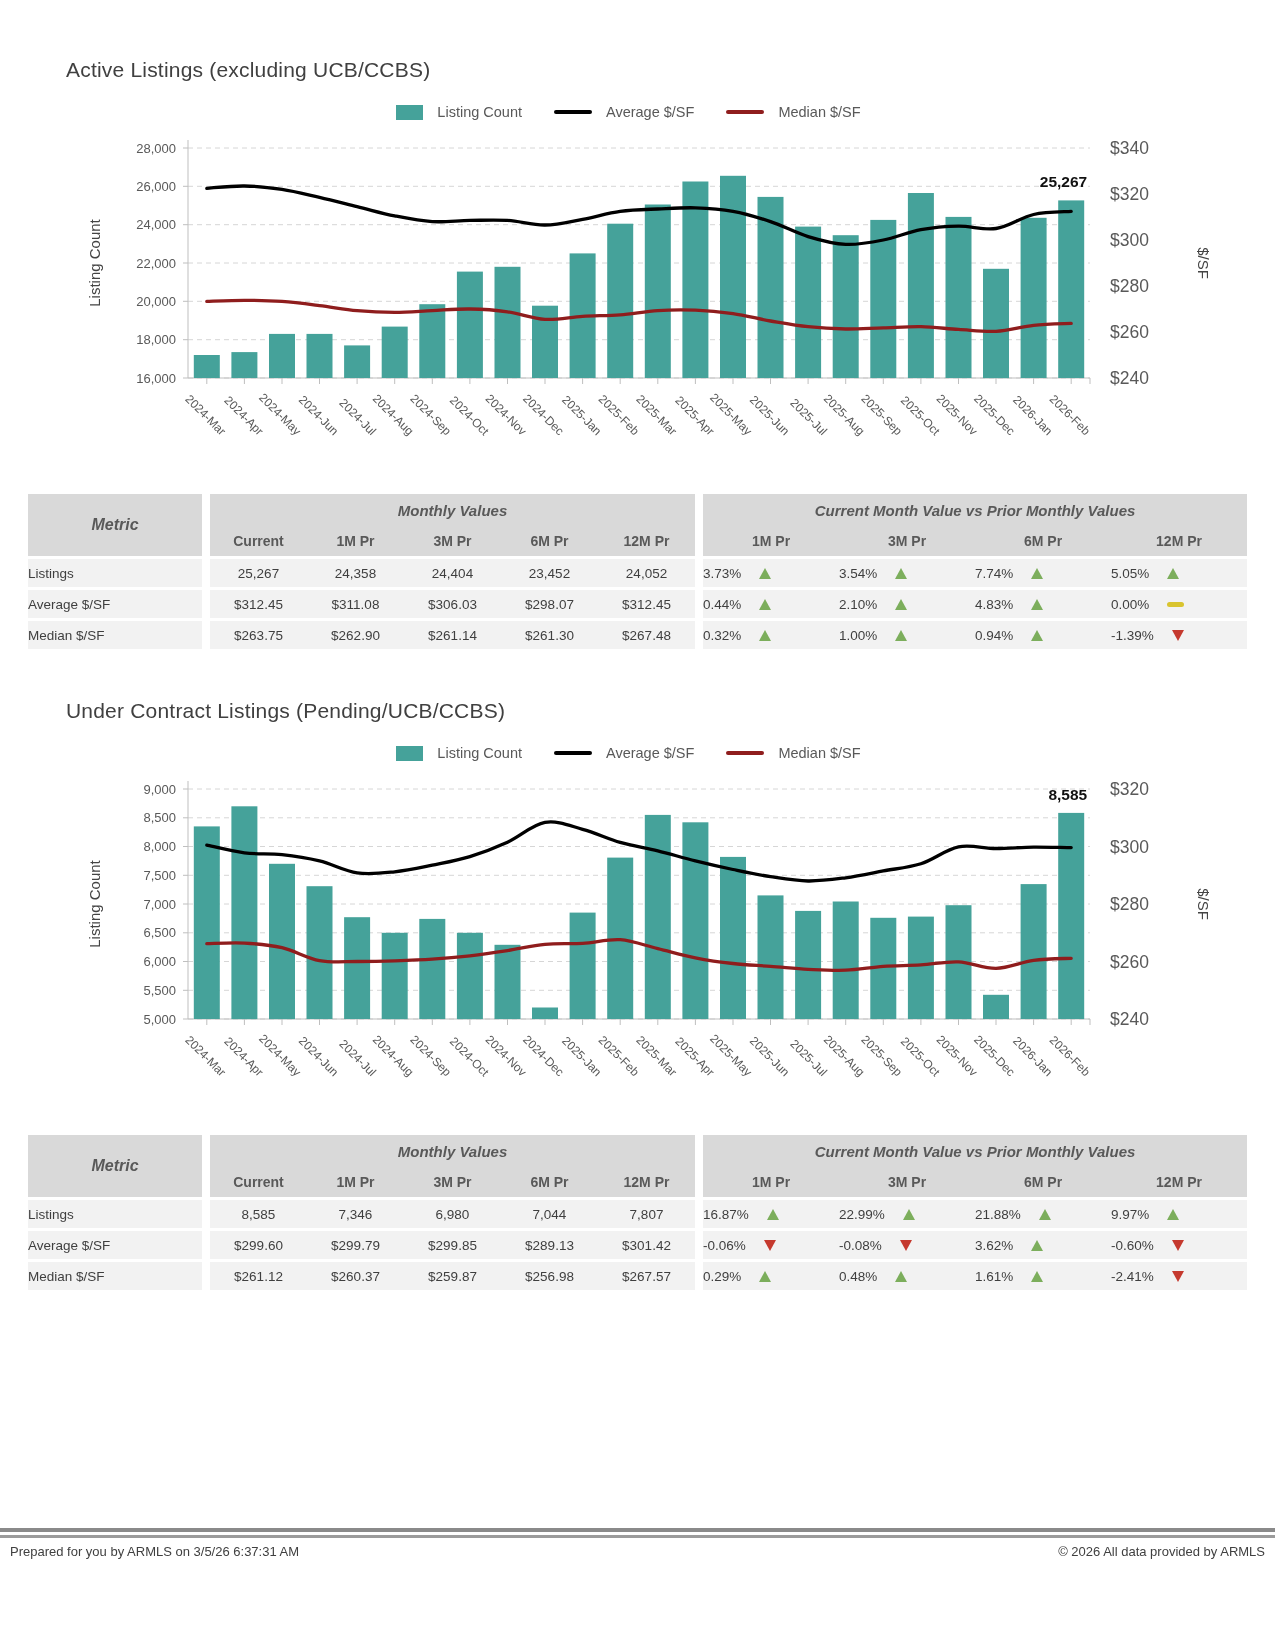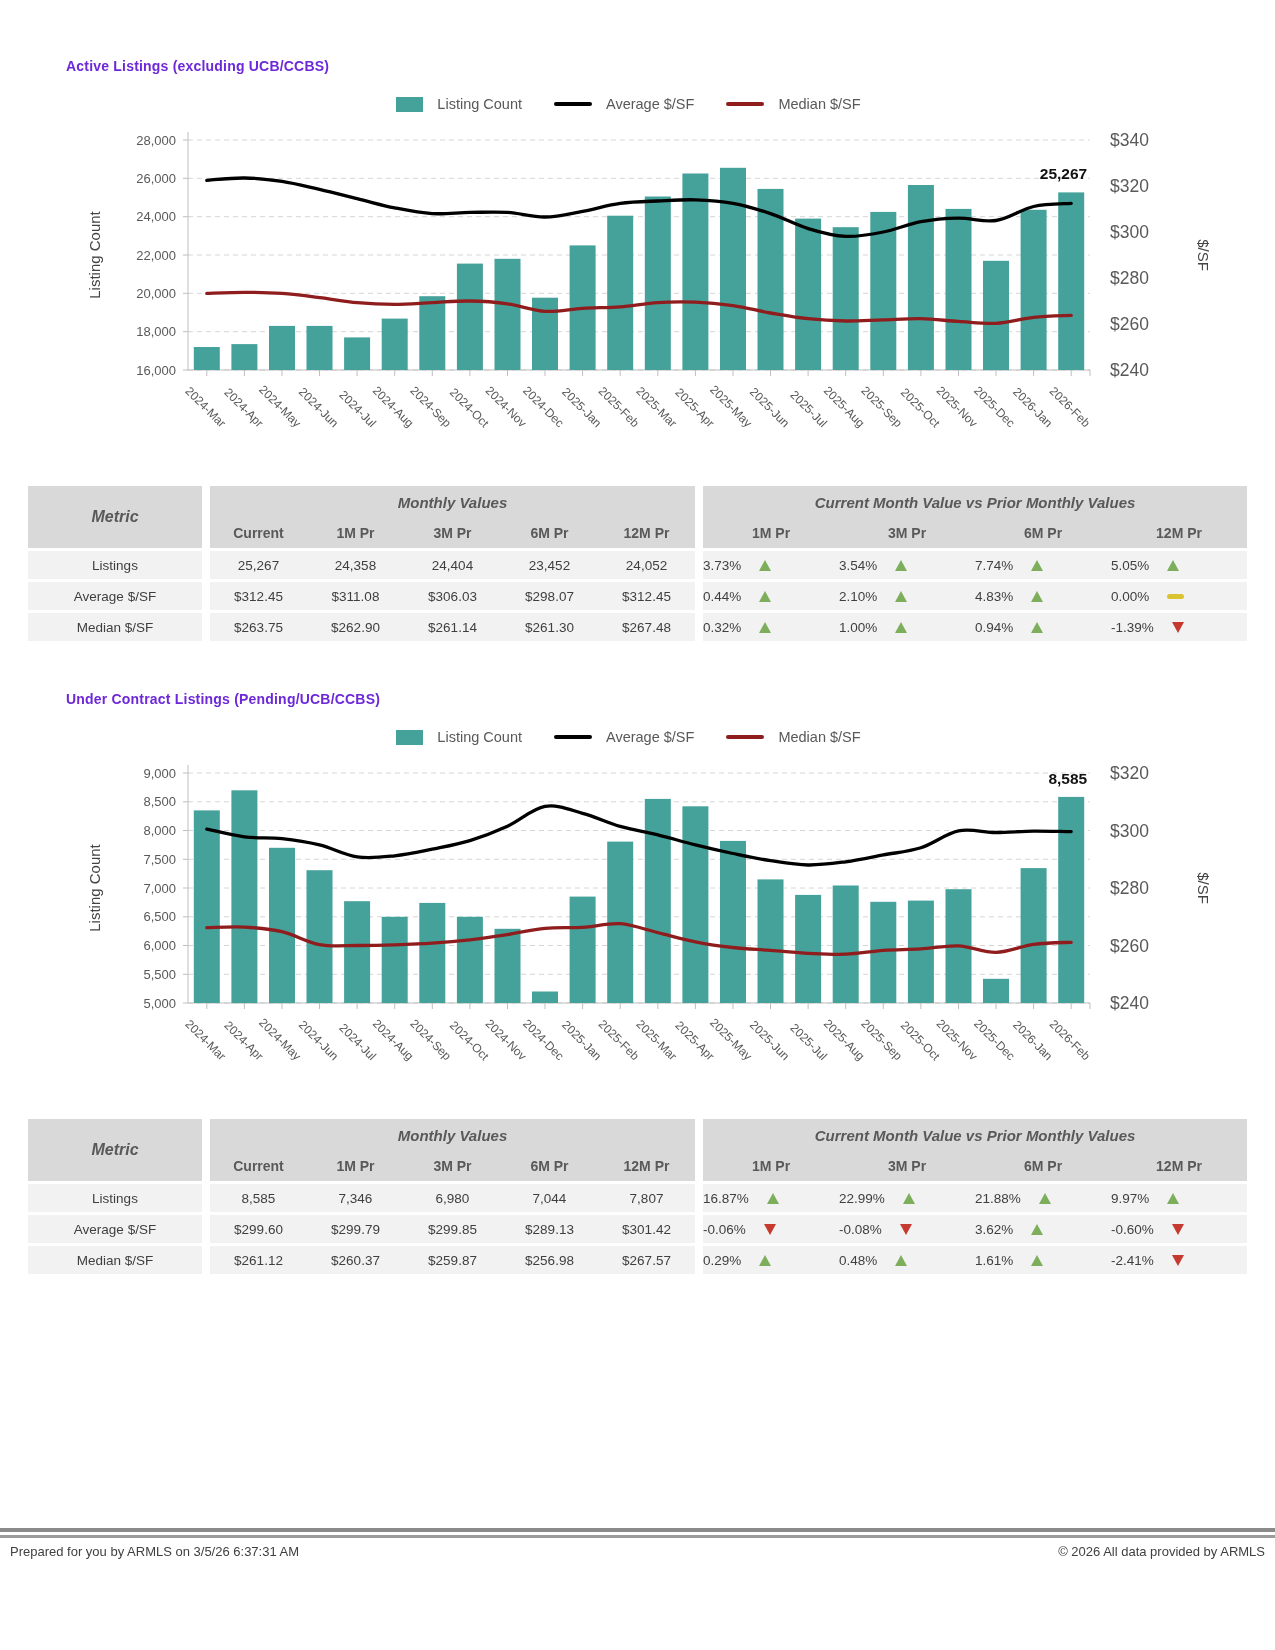--- a/index.html
+++ b/index.html
@@ -1,39 +1,39 @@
 <!DOCTYPE html>
 <html style="--teal: #45A29A; --avg-line: #000000; --median-line: #8F1D1D; --grid: #D6D6D6; --axis: #BFBFBF; --tick-text: #595959; --table-header-bg: #D9D9D9; --table-row-bg: #F2F2F2; --trend-up: #7CAE5C; --trend-down: #C5392E; --trend-flat: #D9C42F;"><head>
 <meta charset="utf-8">
 <style>
   html,body{margin:0;padding:0;background:#fff;}
   .page{width:1275px;height:1650px;position:relative;background:#fff;overflow:hidden;
         font-family:"Liberation Sans",sans-serif;color:#3f3f3f;}
   .report{padding:58px 28px 0 28px;}
-  .chart-title{font-size:14px;font-weight:bold;color:#6d28d9;margin:0 0 0 38px;letter-spacing:.2px;}
+  .chart-title{font-size:21px;font-weight:normal;color:#404040;margin:0 0 0 38px;letter-spacing:.2px;}
   .legend{display:flex;justify-content:center;align-items:center;gap:14px;margin:22px 0 8px 0;
           font-size:14.5px;color:#595959;}
   .legend .lbl{margin-right:18px;}
   .sw-bar{display:inline-block;width:27px;height:15px;background:var(--teal,#45A29A);}
   .sw-line{display:inline-block;width:38px;height:4px;border-radius:2px;}
   .sw-line.avg{background:var(--avg-line,#000);}
   .sw-line.med{background:var(--median-line,#8F1D1D);}
   .chart-box{margin:0;}
   svg text{font-family:"Liberation Sans",sans-serif;}
   
   .tblwrap{margin-top:24px;}
   .mt{border-collapse:collapse;table-layout:fixed;width:1219px;font-size:13.5px;}
   .mt th{background:var(--table-header-bg,#D9D9D9);color:#595959;font-weight:bold;padding:0;}
   tr.h1 th{font-size:15px;height:32px;font-style:italic;}
   tr.h2 th{font-size:14px;height:30px;}
   .mt th.gap,.mt td.gap{background:#fff;padding:0;}
   .mt .mh{vertical-align:middle;font-size:16px;}
   tr.dr td{background:var(--table-row-bg,#F2F2F2);height:28px;border-top:3px solid #fff;color:#3f3f3f;padding:0;}
   tr.dr td.gap{background:#fff;}
-  td.metric{text-align:center;padding-left:5px;}
+  td.metric{text-align:left;padding-left:5px;}
   td.val{text-align:center;}
   td.pct{text-align:left;padding-right:30px;white-space:nowrap;}
   td.pct:last-child{padding-right:6px;}
   .pv{display:inline-block;}
   .tri{display:inline-block;width:0;height:0;margin-left:18px;vertical-align:-1px;}
   .tri.up{border-left:6.5px solid transparent;border-right:6.5px solid transparent;
           border-bottom:11px solid var(--trend-up,#7CAE5C);}
   .tri.down{border-left:6.5px solid transparent;border-right:6.5px solid transparent;
           border-top:11px solid var(--trend-down,#C5392E);}
   .flat{display:inline-block;width:17px;height:5px;border-radius:2.5px;margin-left:18px;

